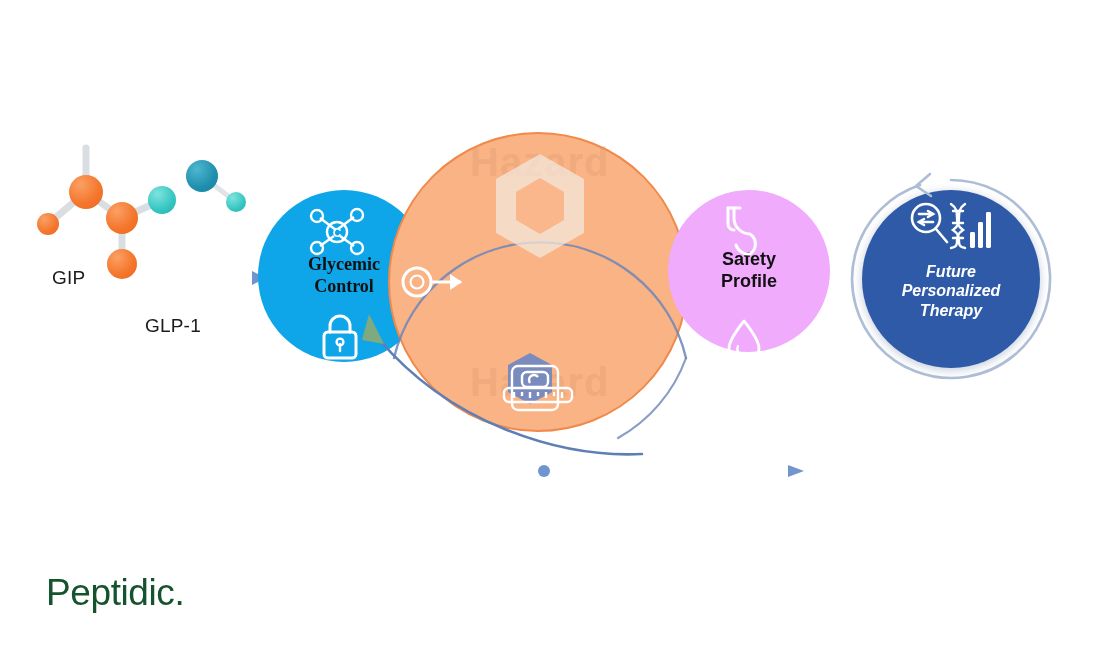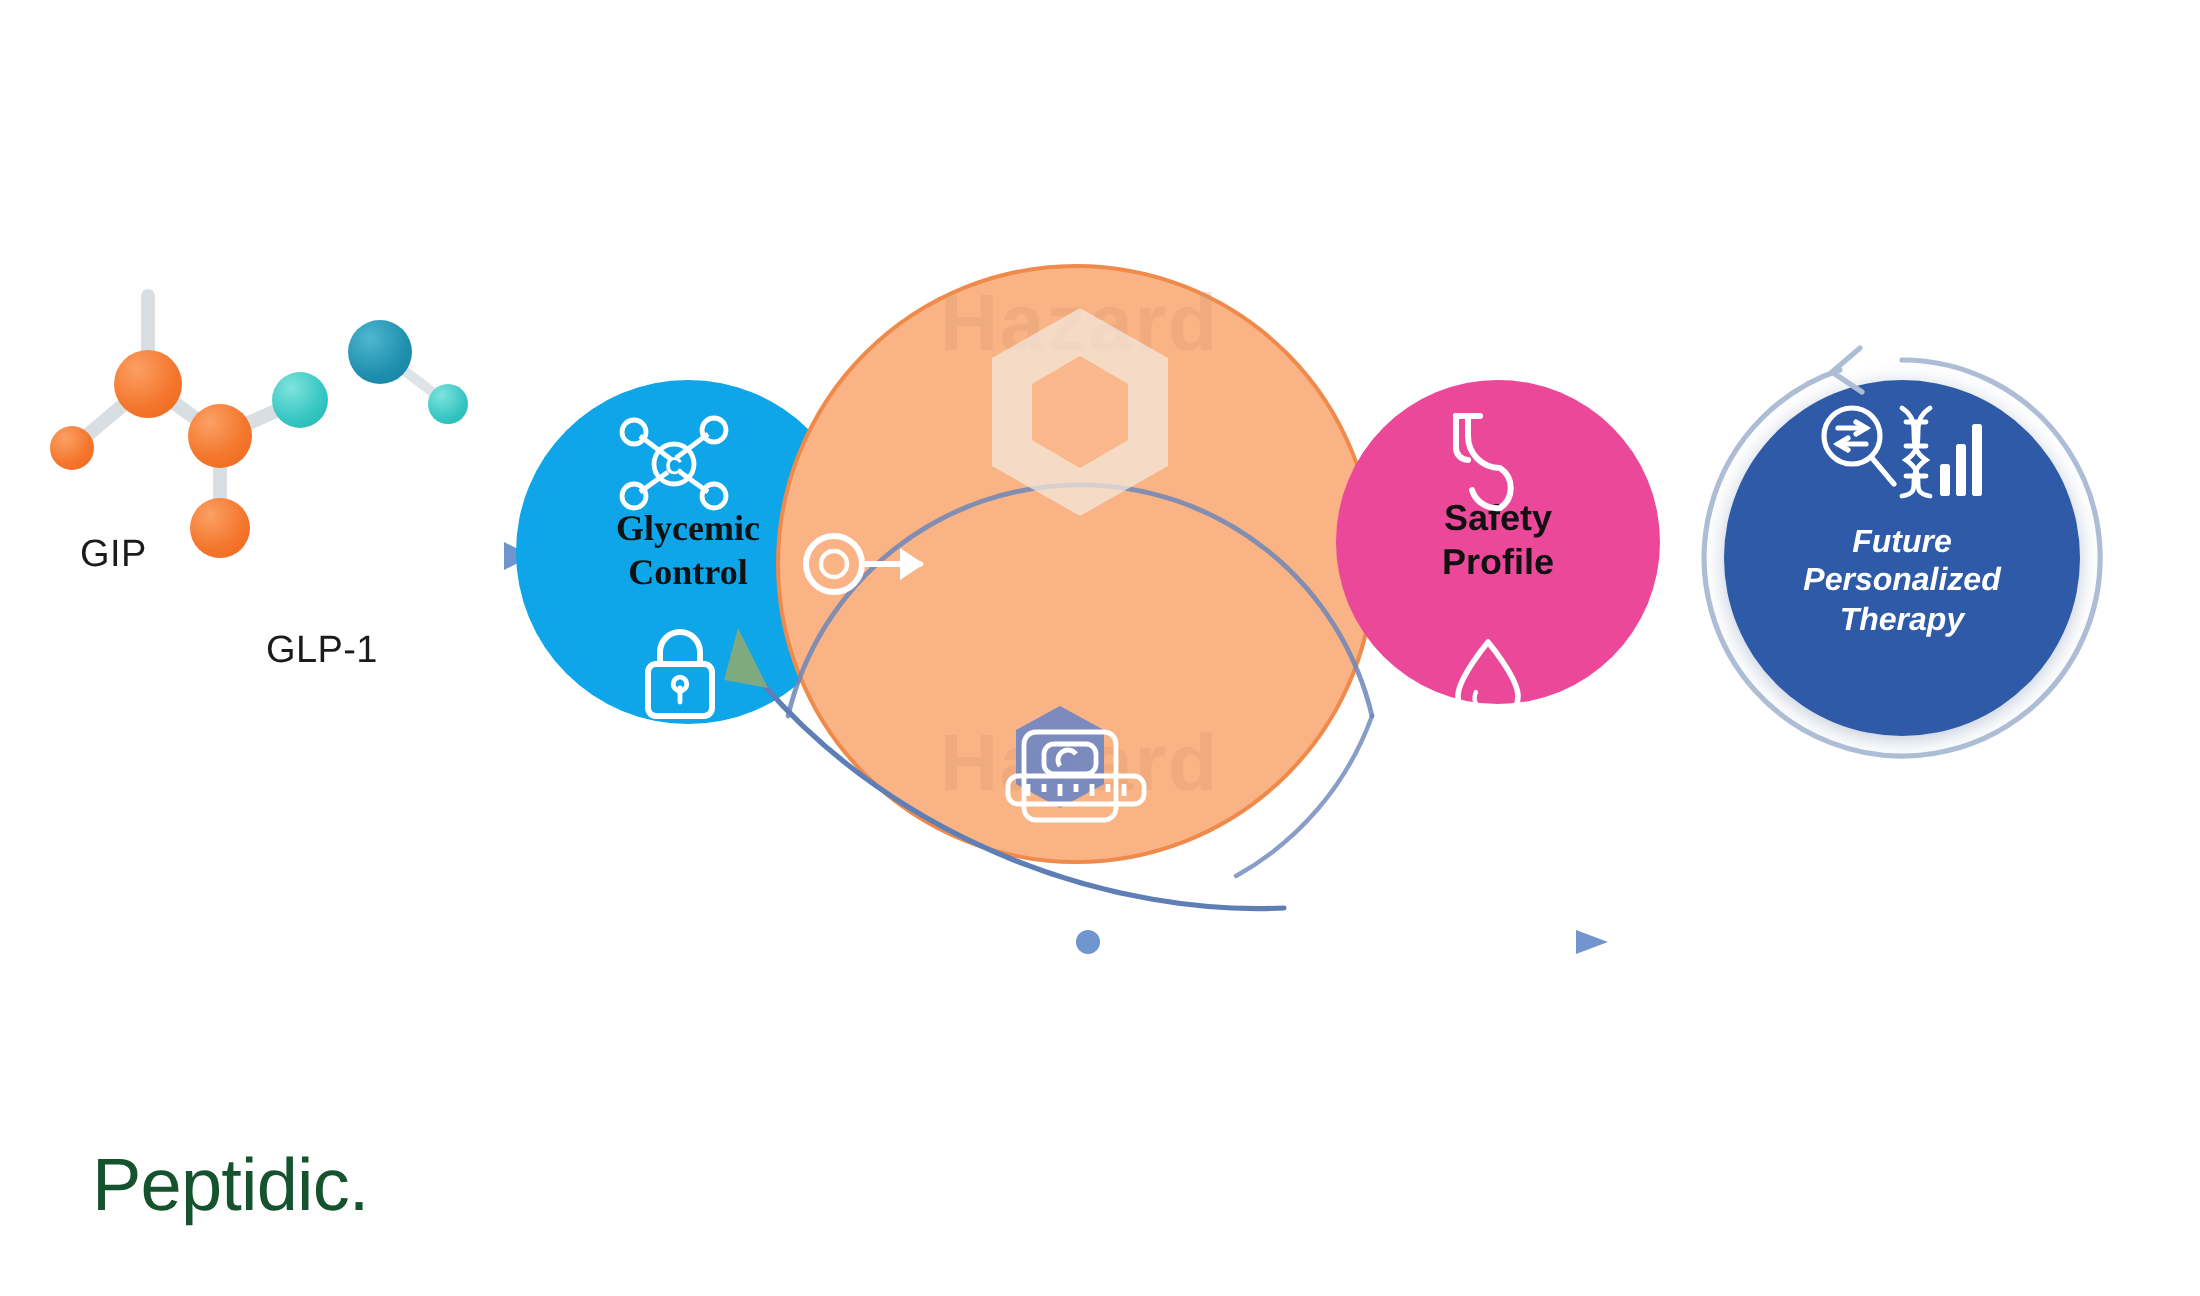--- a/index.html
+++ b/index.html
@@ -16,21 +16,21 @@
     font-family: "Liberation Sans", sans-serif;
     -webkit-font-smoothing: antialiased;
   }
 
   .stage {
     position: absolute;
     inset: 0;
   }
 
   
-  .molecule { position: absolute; left: 28px; top: 160px; width: 200px; height: 140px; text-align: center; }
+  .molecule { position: absolute; left: 40px; top: 160px; width: 200px; height: 140px; text-align: center; }
   .atom {
     position: absolute;
     border-radius: 50%;
   }
   .atom.orange {
     background: radial-gradient(circle at 34% 28%, #fba064 0%, #f4762c 58%, #e9661c 100%);
   }
   .atom.cyan {
     background: radial-gradient(circle at 34% 28%, #7fe3de 0%, #35c6c2 60%, #23b3ae 100%);
   }
@@ -76,21 +76,21 @@
 
   #bubble-metabolic {
     left: 388px; top: 132px; width: 300px; height: 300px;
     background: #f9b384;
     border: 2px solid #f08a4b;
     box-sizing: border-box;
   }
 
   #bubble-safety {
     left: 668px; top: 190px; width: 162px; height: 162px;
-    background: #ec4899;
+    background: #f0abfc;
   }
   #bubble-safety .title { font-size: 18px; color: #111111; }
 
   #bubble-future {
     left: 862px; top: 190px; width: 178px; height: 178px;
     background: #2e5aa8;
     box-shadow: 0 2px 10px rgba(30,60,120,.28);
   }
   #bubble-future .title { font-size: 16px; color: #ffffff; }
 

